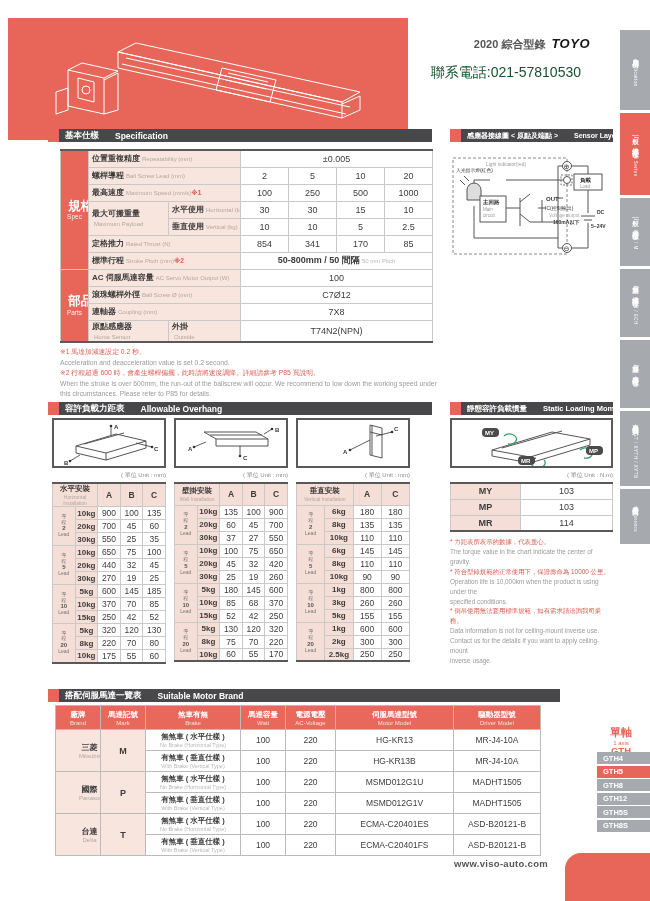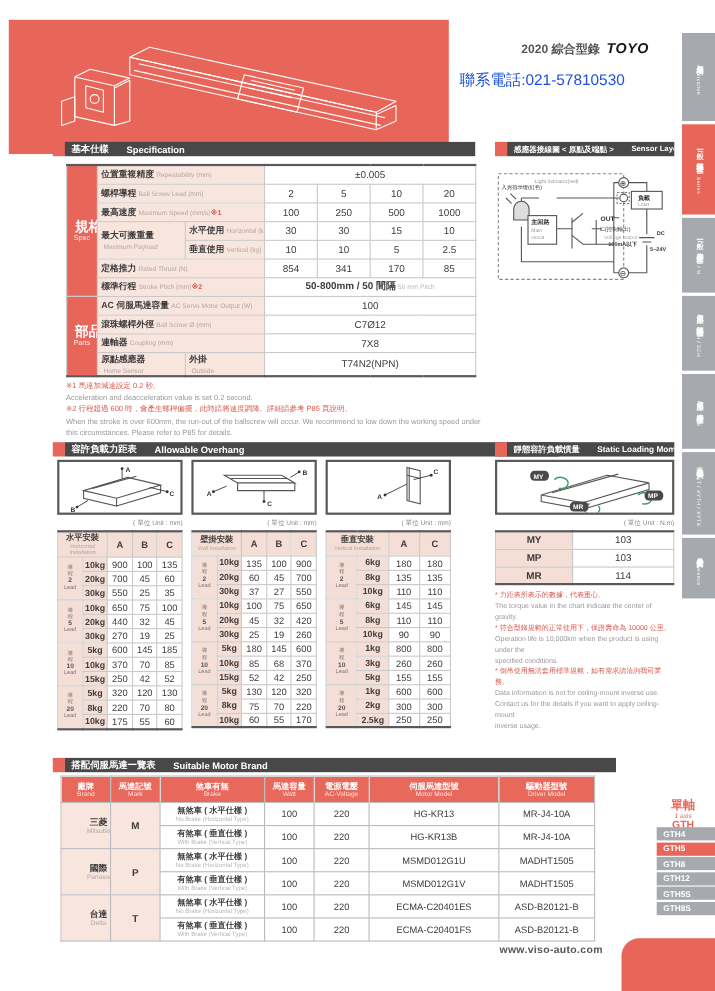--- a/index.html
+++ b/index.html
@@ -9,21 +9,21 @@
   *{margin:0;padding:0;box-sizing:border-box;}
   body{font-family:"Liberation Sans","DejaVu Sans",sans-serif;background:#fff;}
   #page{position:relative;width:650px;height:901px;background:#fff;overflow:hidden;}
   .abs{position:absolute;}
 
   
   #hero{left:8px;top:18px;width:400px;height:122px;background:var(--red);}
   
   #catalog-line{left:380px;top:36px;width:210px;text-align:right;font-size:11px;color:#555;font-weight:bold;}
   #catalog-line .logo{font-style:italic;font-weight:900;color:#151515;font-size:13px;letter-spacing:.5px;margin-left:6px;}
-  #phone-line{left:358px;top:64px;width:210px;text-align:right;font-size:14px;color:#1d4ed8;}
+  #phone-line{left:371px;top:64px;width:210px;text-align:right;font-size:14px;color:#14532d;}
 
   
   .side-tab{position:absolute;left:620px;width:30px;background:var(--gray);display:flex;align-items:center;justify-content:center;}
   .side-tab.active{background:var(--red);}
   .side-tab .vtxt{writing-mode:vertical-rl;text-orientation:mixed;color:#fff;display:flex;gap:2px;align-items:center;}
   .side-tab .vzh{font-size:6.5px;font-weight:bold;letter-spacing:1px;}
   .side-tab .ven{font-size:4.5px;letter-spacing:.5px;}
 
   
   .sec-hdr{display:flex;height:13px;}
@@ -339,21 +339,21 @@
           <path d="M134,70 L142,70"></path>
       </g>
       <rect x="124" y="24" width="28" height="16" fill="#fff" stroke="#555"></rect>
       <text x="130" y="31.5" font-size="5.5" fill="#333" font-weight="bold">負載</text>
       <text x="130" y="37.5" font-size="4.5" fill="#999">Load</text>
       <text x="147" y="64" font-size="5" fill="#333" font-weight="bold">DC</text>
       <text x="141" y="78" font-size="5" fill="#333" font-weight="bold">5~24V</text>
     </svg>
   </div>
 
-  <div class="abs sec-hdr" style="left:48px;top:402px;width:460px;">
+  <div class="abs sec-hdr" style="left:48px;top:402px;width:384px;">
     <div class="accent"></div>
     <div class="bar">
         <span>容許負載力距表</span>
         <span>Allowable Overhang</span>
       </div>
   </div>
 
   <div class="abs ov-block" style="left:52px;" id="ov0">
     <div class="ov-diagram">
       <svg width="110" height="46" viewBox="0 0 110 46">

